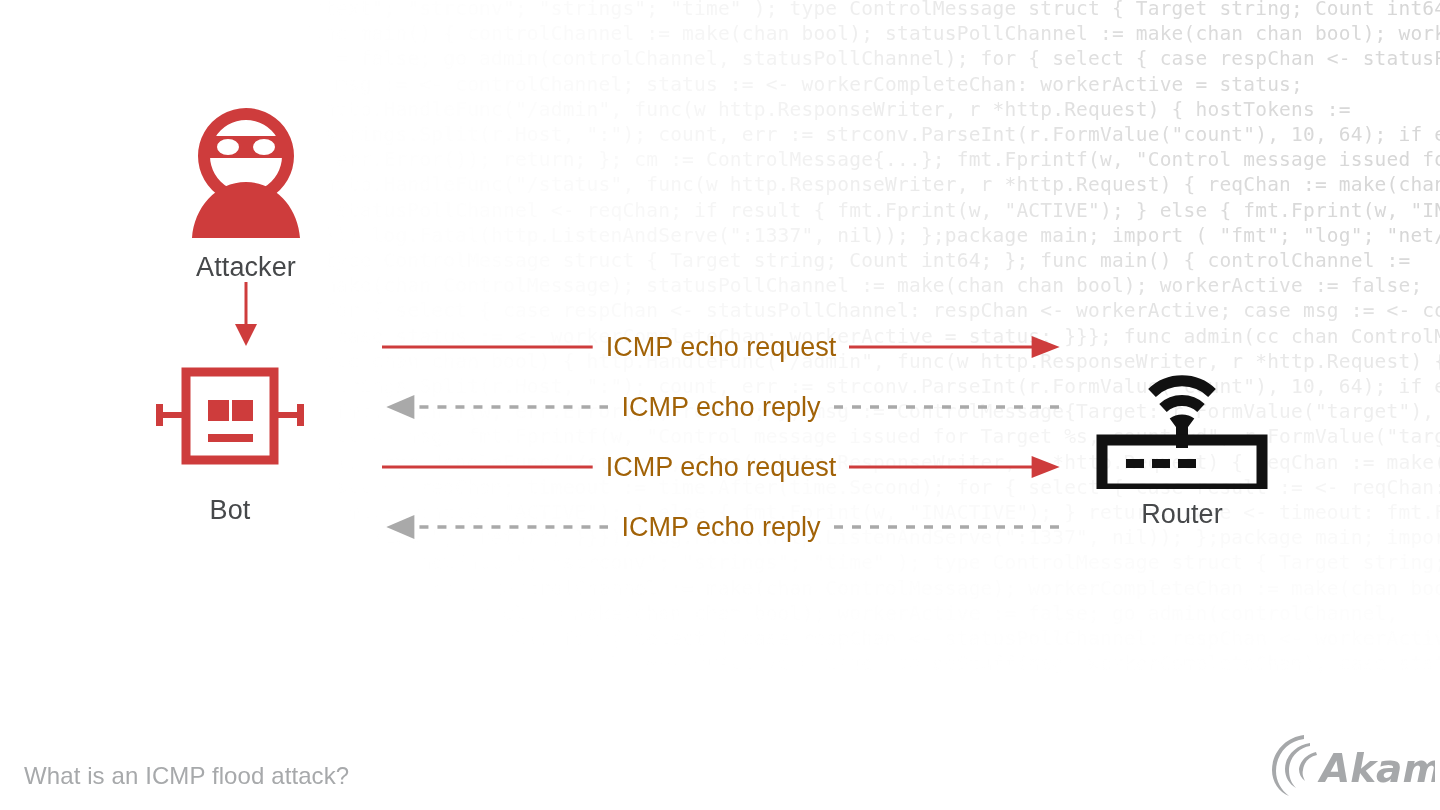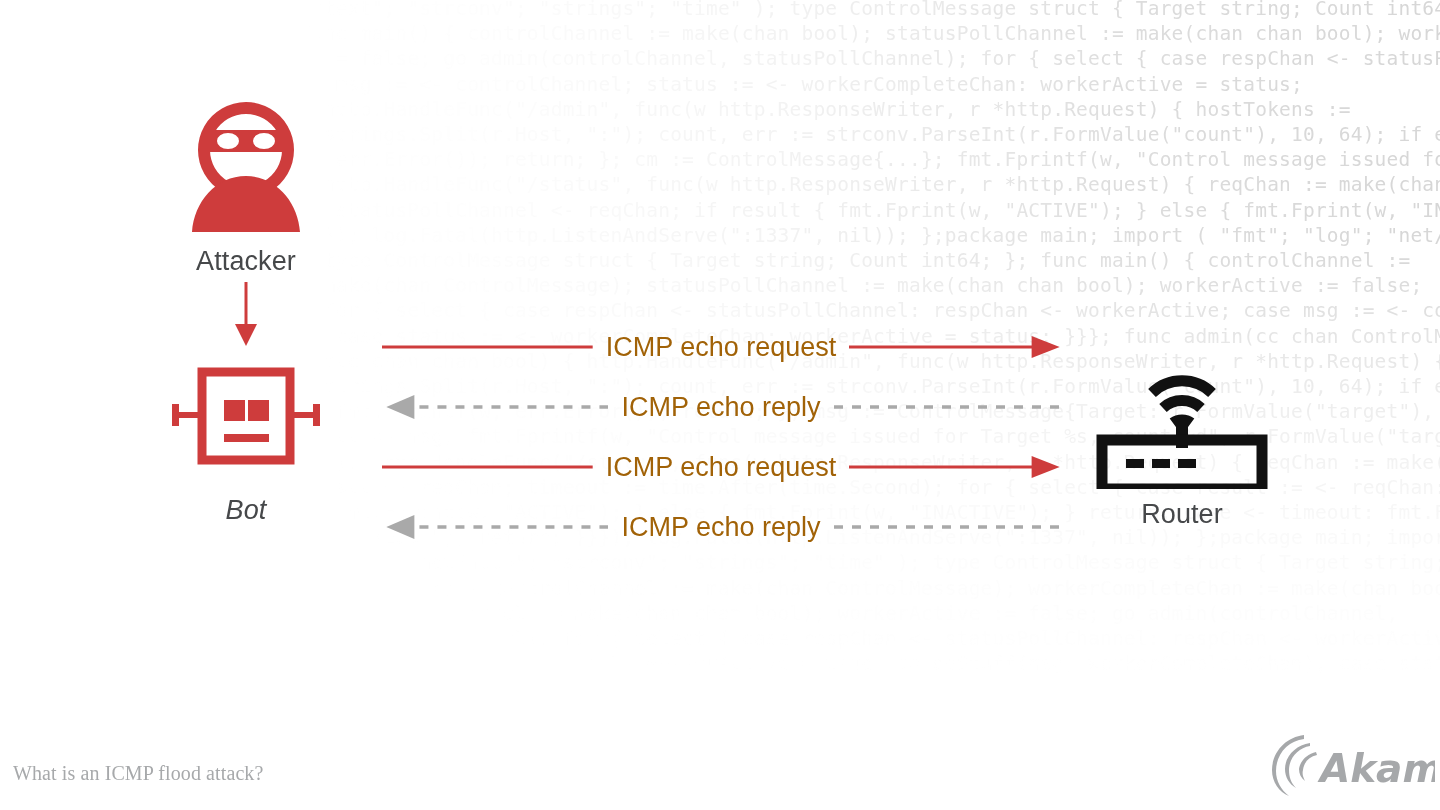--- a/index.html
+++ b/index.html
@@ -51,22 +51,22 @@
     position: absolute;
     text-align: center;
   }
   .node-label {
     font-size: 27px;
     color: #46484a;
     letter-spacing: 0.1px;
     margin-top: 6px;
   }
 
-  #attacker-node { left: 136px; top: 96px; width: 220px; }
-  #bot-node      { left: 136px; top: 360px; width: 220px; font-style: italic; }
+  #attacker-node { left: 136px; top: 102px; width: 220px; }
+  #bot-node      { left: 120px; top: 360px; width: 220px; }
   #router-node   { left: 1072px; top: 344px; width: 220px; }
 
   
   #attacker-bot-arrow {
     position: absolute;
     left: 222px;
     top: 282px;
     width: 48px;
     height: 66px;
   }
@@ -92,26 +92,25 @@
     padding: 0 13px;
     line-height: 1;
   }
 
   .seg { flex: 1 1 auto; position: relative; height: 40px; }
   .seg svg { position: absolute; left: 0; top: 0; width: 100%; height: 100%; display: block; }
 
   
   #caption {
     position: absolute;
-    left: 13px;
+    left: 24px;
     top: 762px;
-    font-size: 20px;
+    font-size: 24px;
     color: #a7a9ab;
     letter-spacing: 0.1px;
-    font-family: Liberation Serif, serif;
   }
   #akamai-logo {
     position: absolute;
     left: 1270px;
     top: 732px;
     width: 165px;
     height: 66px;
   }
 </style>
 </head>

